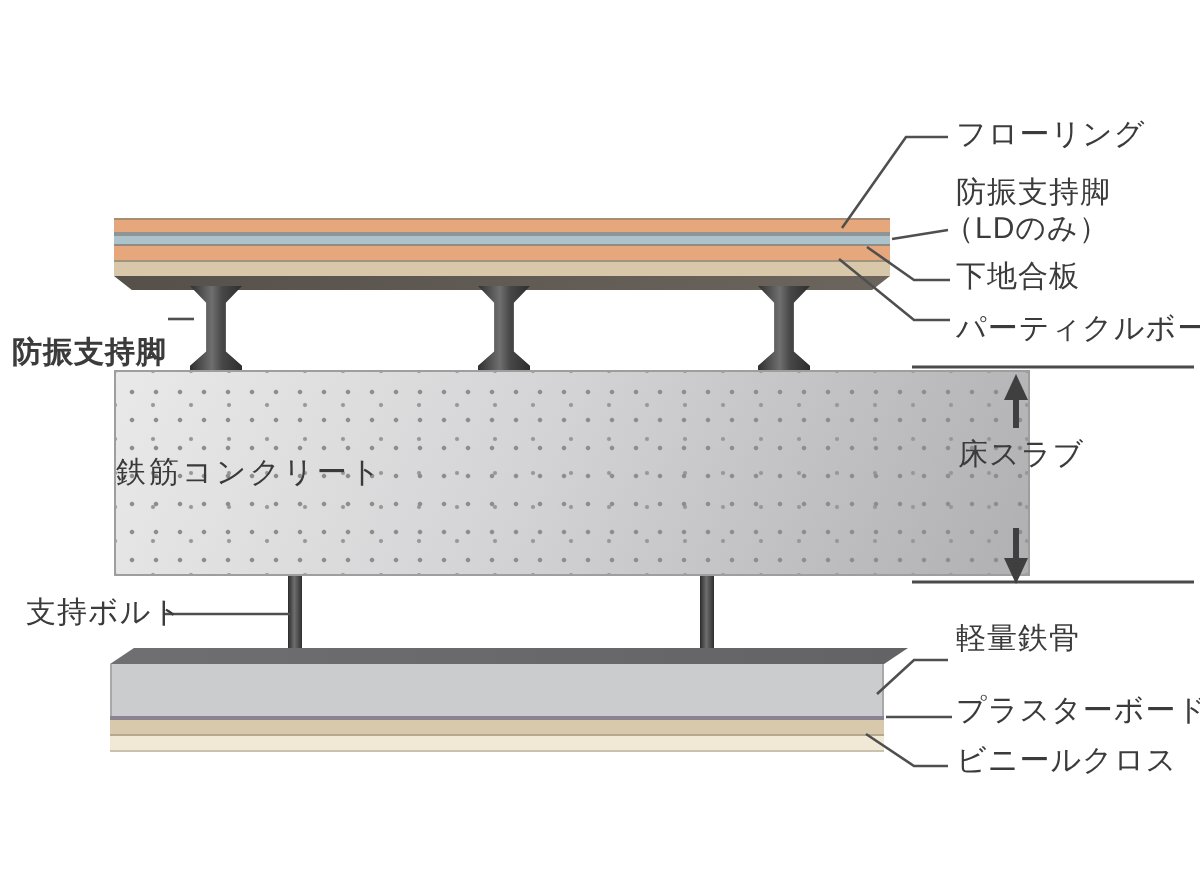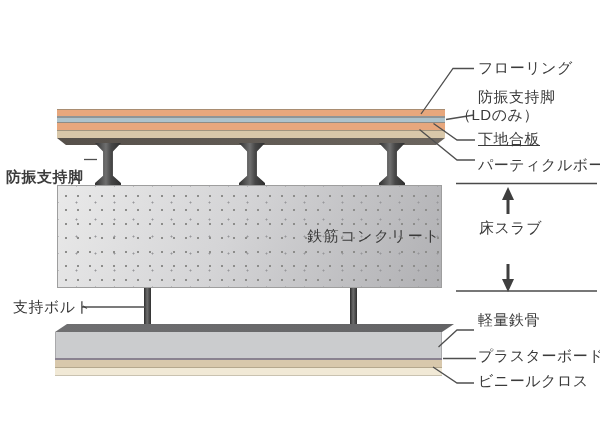--- a/index.html
+++ b/index.html
@@ -27,29 +27,29 @@
     clip-path:polygon(0 0,100% 0,97.7% 100%,2.3% 100%);
   }
   
   .leg{
     position:absolute;top:143px;width:26px;height:42px;
     background:linear-gradient(90deg,#303030,#6f6f6f 42%,#474747 62%,#2e2e2e);
     clip-path:polygon(0% 0%,100% 0%,69% 20%,69% 78%,100% 95%,100% 100%,0% 100%,0% 95%,31% 78%,31% 20%);
   }
   
   #concrete-slab{
-    left:57px;top:185px;width:385px;height:103px;
+    left:57px;top:185px;width:458px;height:103px;
     border:1px solid #9e9e9e;box-sizing:border-box;
     background-image:
       radial-gradient(circle,#8d8d8b 0.8px,transparent 1.4px),
       radial-gradient(circle,#97979a 0.7px,transparent 1.3px),
       linear-gradient(115deg,#e9e9e9 0%,#d4d4d6 45%,#b0b0b3 100%);
     background-size:12px 14px,19px 17px,100% 100%;
     background-position:2px 3px,9px 8px,0 0;
-    display:flex;align-items:center;justify-content:flex-end;
+    display:flex;align-items:center;justify-content:flex-start;
   }
   #concrete-label{font-size:15px;letter-spacing:1.5px;color:#3a3a3a;}
   
   .bolt{
     position:absolute;top:288px;width:7px;height:39px;
     background:linear-gradient(90deg,#2c2c2c,#6e6e6e 45%,#2f2f2f);
   }
   .bolt-flange{
     position:absolute;top:324px;width:13px;height:7px;background:#3d3d3d;
     clip-path:polygon(18% 0,82% 0,100% 100%,0 100%);
@@ -125,22 +125,22 @@
       <line x1="508" y1="264" x2="508" y2="280"></line>
       <polygon points="508,292 502,279 514,279" stroke="none"></polygon>
     </g>
   </svg>
 
   <div class="lbl" style="left:6px;top:168px;font-weight:bold;">防振支持脚</div>
   <div class="lbl" style="left:13px;top:298px;text-align:center;">支持ボルト</div>
 
   <div class="lbl" style="left:478px;top:59px;">フローリング</div>
   <div class="lbl" style="left:478px;top:88px;">防振支持脚</div>
-  <div class="lbl" style="left:456px;top:106px;">（LDのみ）</div>
-  <div class="lbl" style="left:478px;top:130px;text-decoration:underline;">下地合板</div>
+  <div class="lbl" style="left:472px;top:106px;">（LDのみ）</div>
+  <div class="lbl" style="left:478px;top:130px;">下地合板</div>
   <div class="lbl" style="left:478px;top:156px;">パーティクルボード</div>
 
   <div class="lbl" style="left:479px;top:219px;">床スラブ</div>
 
   <div class="lbl" style="left:478px;top:311px;">軽量鉄骨</div>
   <div class="lbl" style="left:478px;top:347px;">プラスターボード</div>
   <div class="lbl" style="left:478px;top:372px;">ビニールクロス</div>
 
 </div>
 

